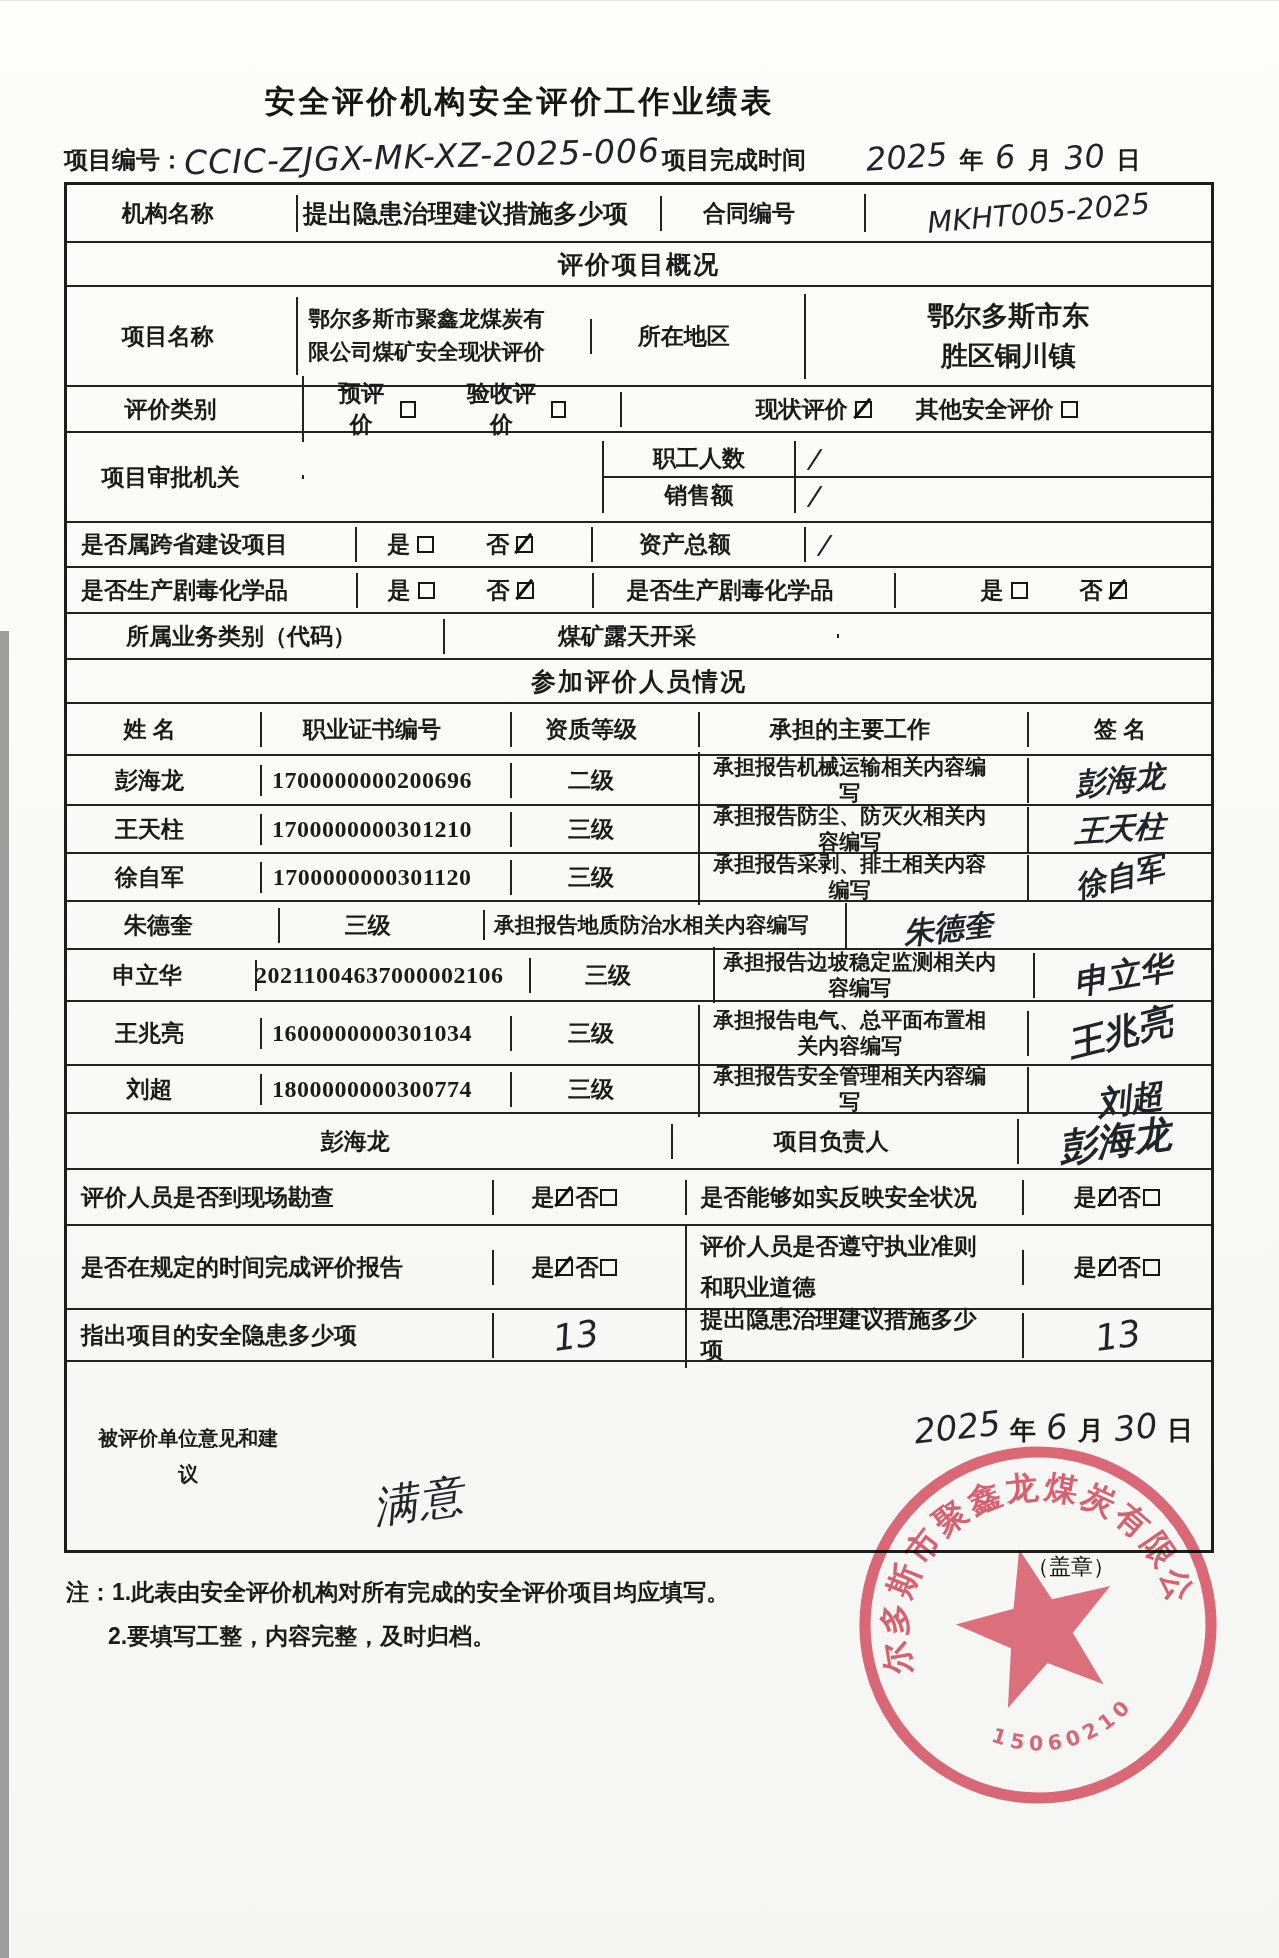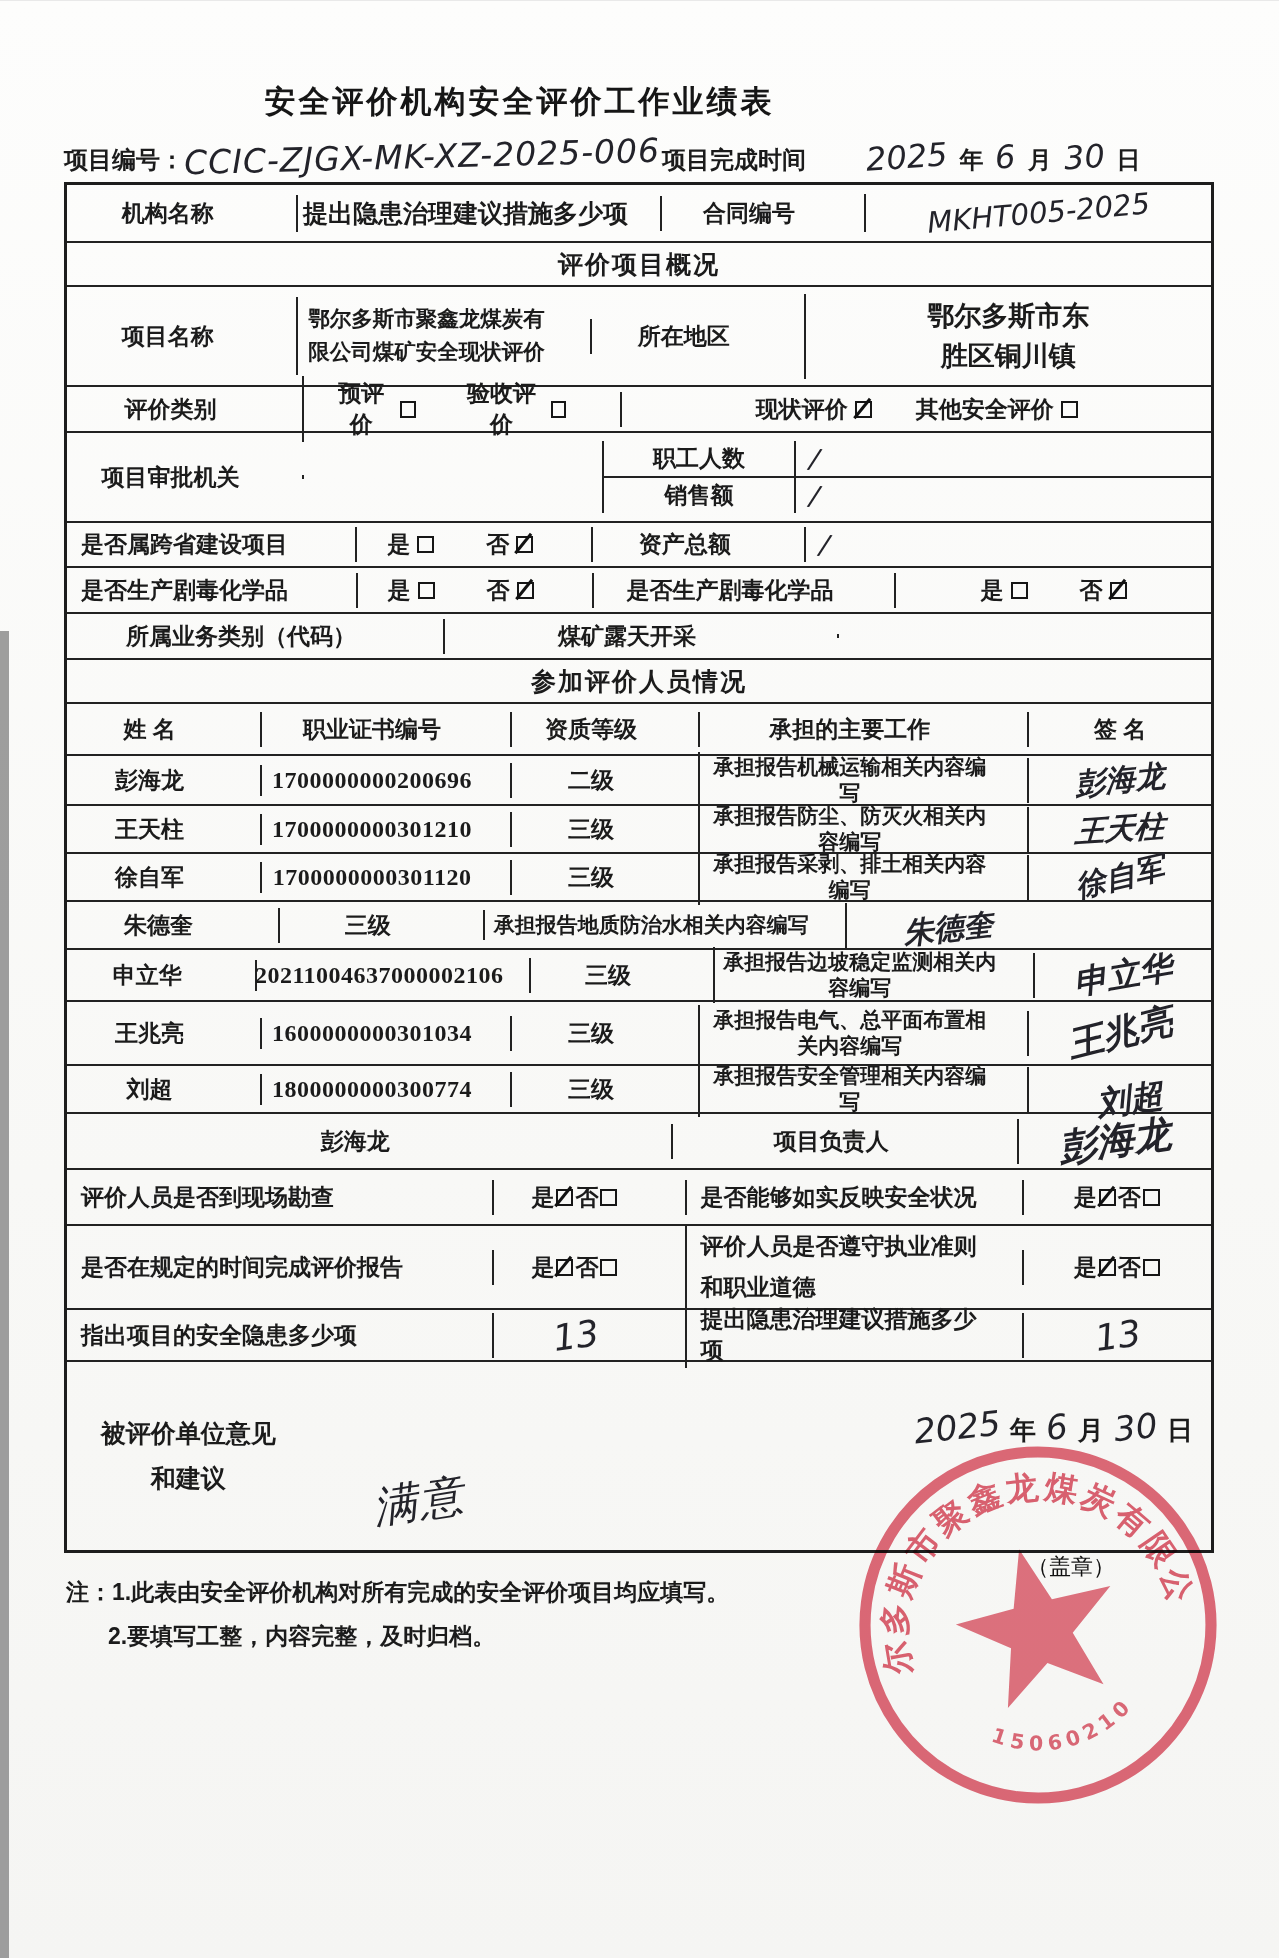--- a/index.html
+++ b/index.html
@@ -358,21 +358,21 @@
       <div class="c" style="width:15.5%">
         <span class="hw" style="font-size:36px; transform:rotate(-8deg)">13</span>
       </div>
       <div class="c left" style="width:29.2%">提出隐患治理建议措施多少项</div>
       <div class="c" style="width:17.8%">
         <span class="hw" style="font-size:36px; transform:rotate(-8deg)">13</span>
       </div>
     </div>
 
     <div class="r" style="height:190px">
-      <div class="c" style="width:21.7%; font-size:25px">
+      <div class="c" style="width:21.7%; font-size:20px">
         <span class="wrap-narrow" style="width:180px; line-height:1.8">被评价单位意见和建议</span>
       </div>
       <div class="c opinion-content" style="width:78.3%">
         <span class="hw comment-hw">满意</span>
         <span class="seal-label">（盖章）</span>
         <span class="opinion-date">
           <span class="hw num">2025</span>
           <span>年</span>
           <span class="hw num">6</span>
           <span>月</span>

